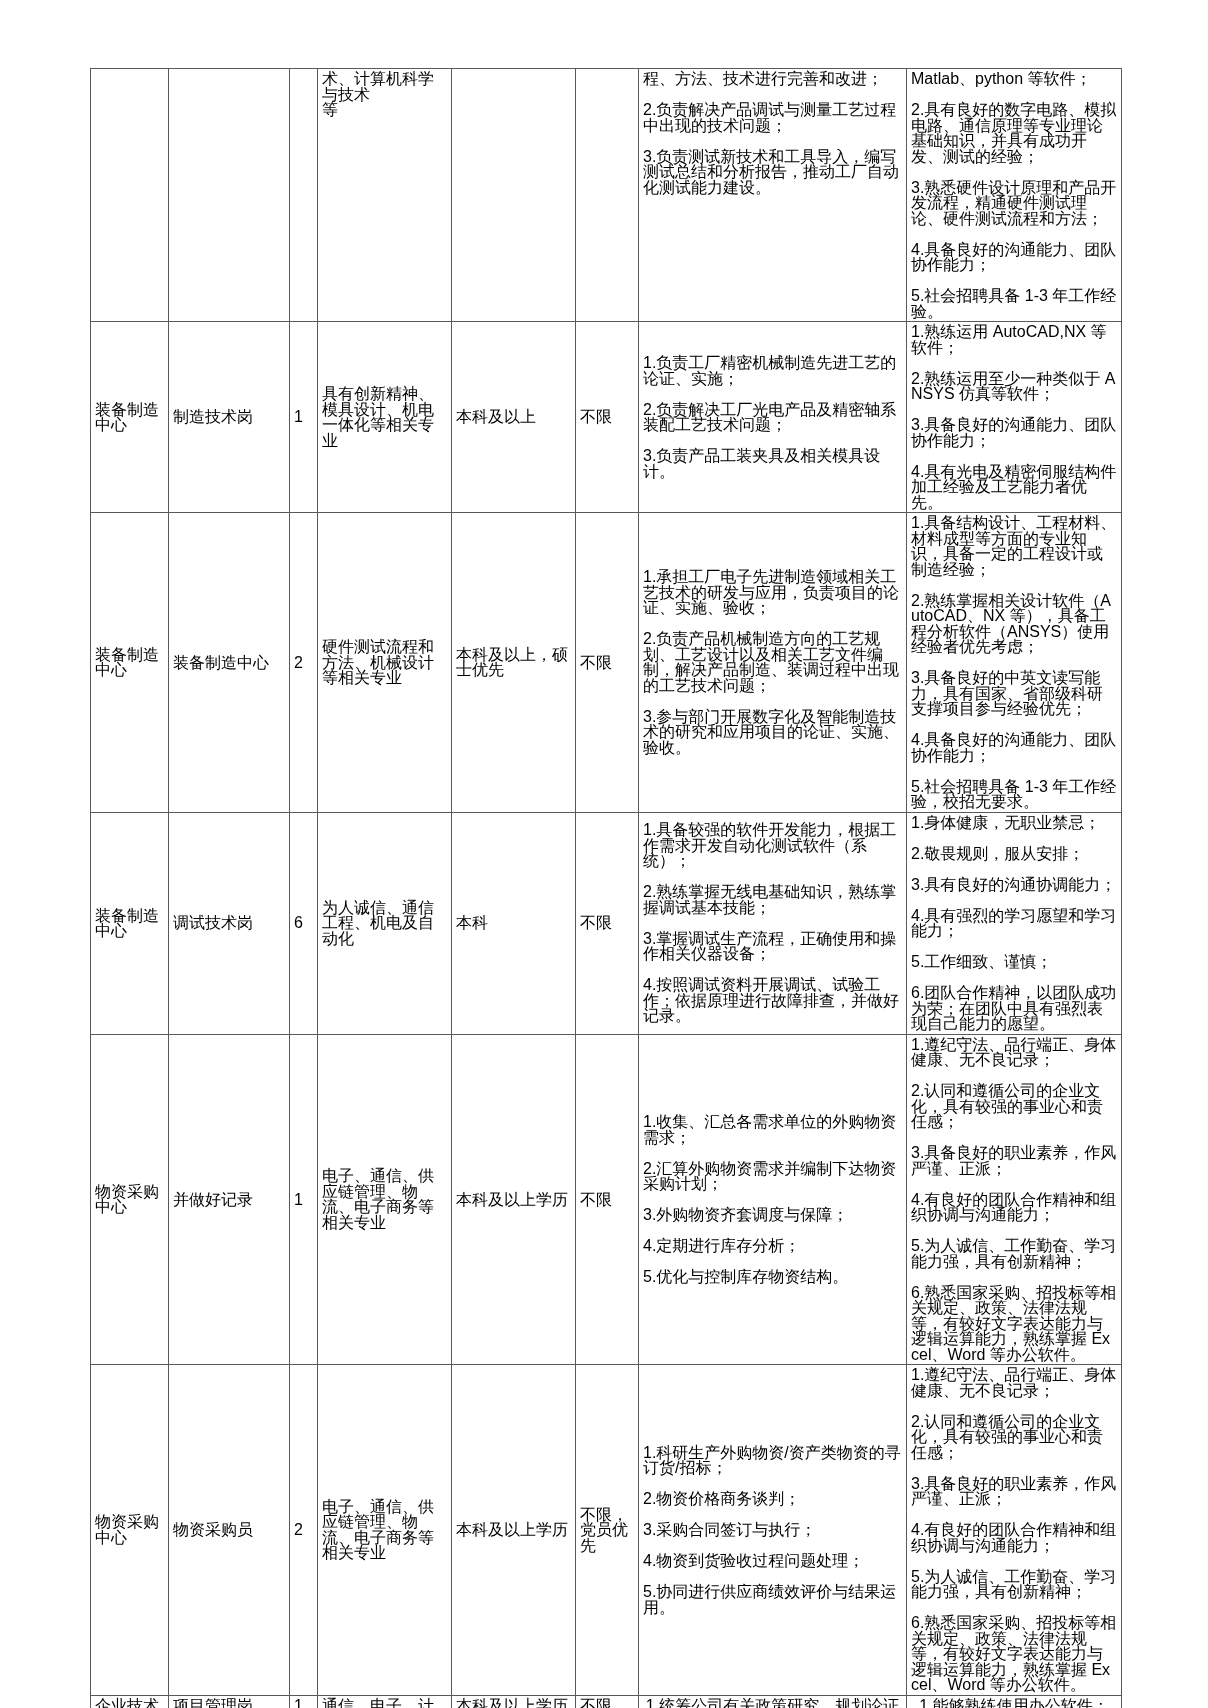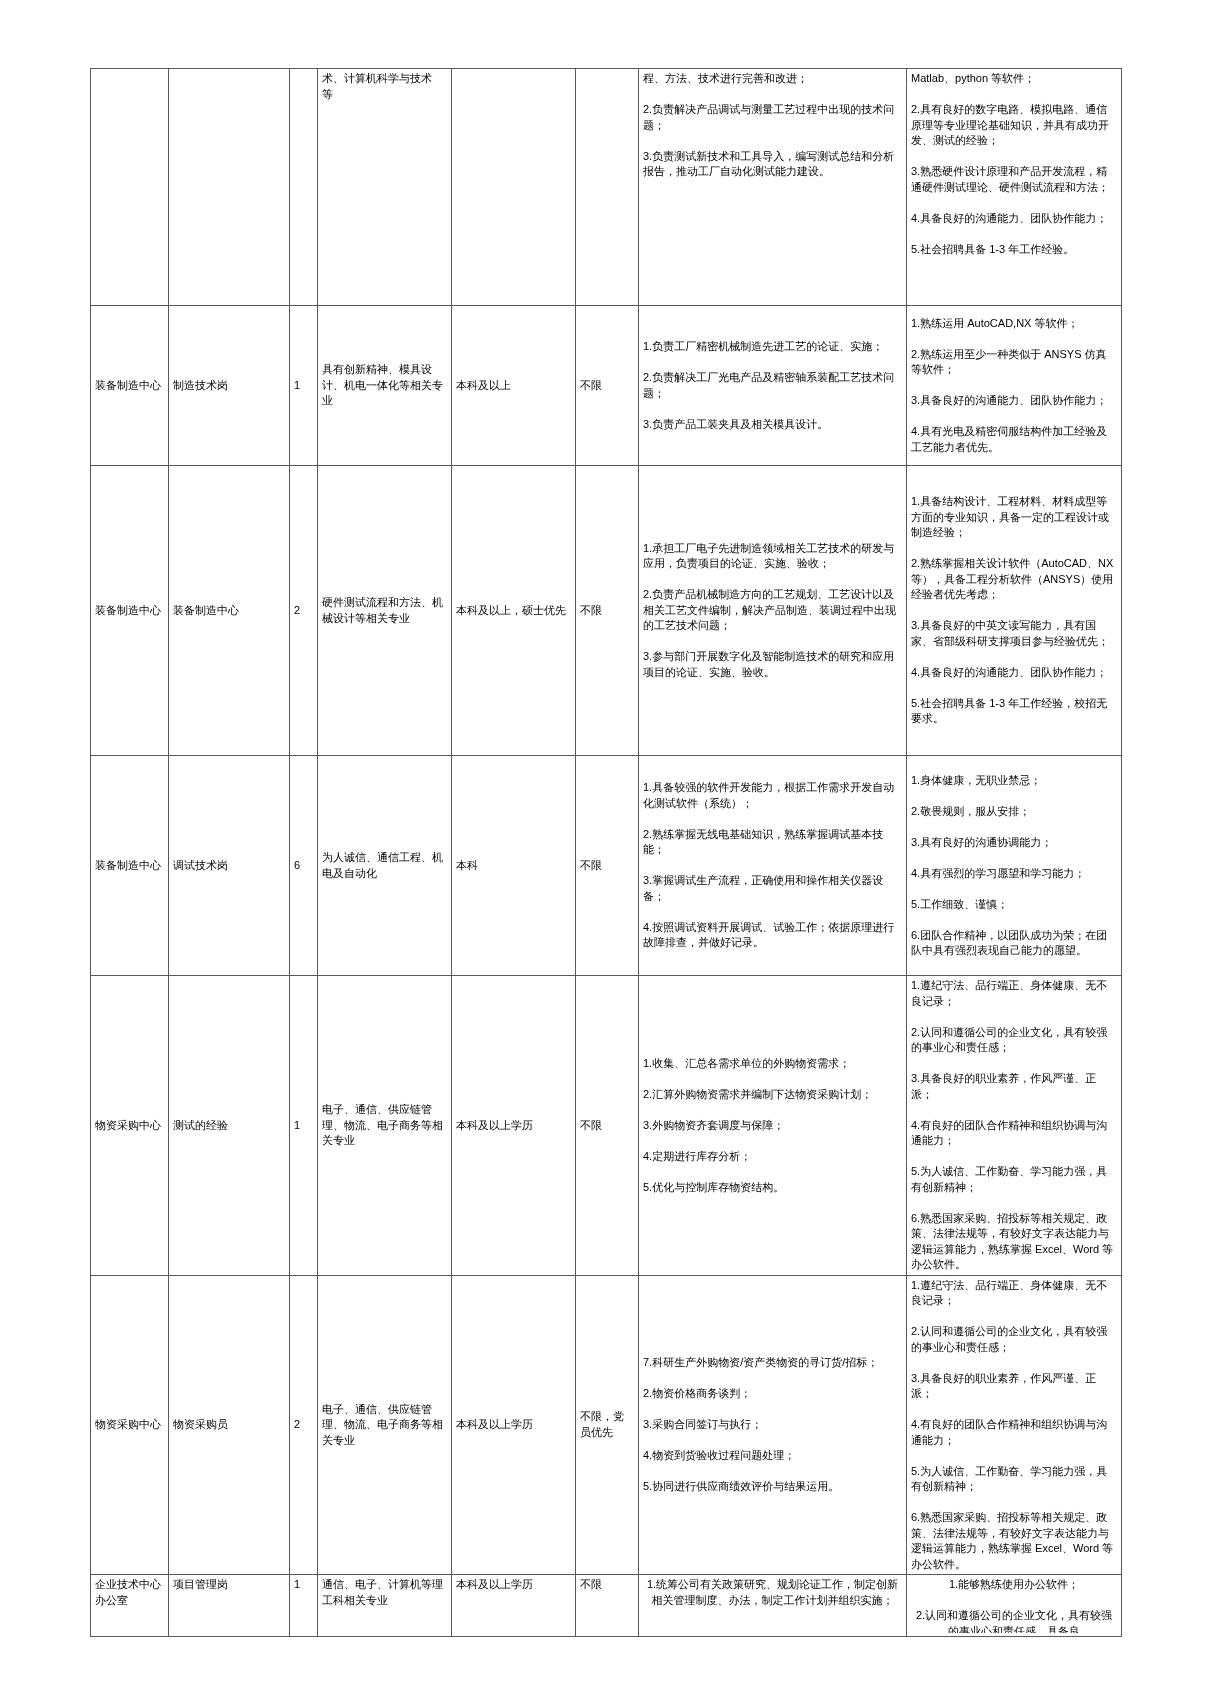--- a/index.html
+++ b/index.html
@@ -19,21 +19,21 @@
     left: 90px;
     top: 68px;
     width: 1031px;
     border-collapse: collapse;
     table-layout: fixed;
   }
   table.recruit td {
     border: 1.5px solid #595959;
     padding: 2px 4px;
     vertical-align: middle;
-    font-size: 11px;
+    font-size: 16px;
     line-height: 15.5px;
     white-space: pre-wrap;
     word-break: break-all;
     overflow: hidden;
   }
   tr.r1 { height: 237px; }
   tr.r2 { height: 160px; }
   tr.r3 { height: 290px; }
   tr.r4 { height: 220px; }
   tr.r5 { height: 297px; }
@@ -147,21 +147,21 @@
 3.具有良好的沟通协调能力；
 
 4.具有强烈的学习愿望和学习能力；
 
 5.工作细致、谨慎；
 
 6.团队合作精神，以团队成功为荣；在团队中具有强烈表现自己能力的愿望。</td>
     </tr>
     <tr class="r5">
       <td>物资采购中心</td>
-      <td>测试的经验</td>
+      <td>并做好记录</td>
       <td>1</td>
       <td>电子、通信、供应链管理、物流、电子商务等相关专业</td>
       <td>本科及以上学历</td>
       <td>不限</td>
       <td>1.收集、汇总各需求单位的外购物资需求；
 
 2.汇算外购物资需求并编制下达物资采购计划；
 
 3.外购物资齐套调度与保障；
 
@@ -180,21 +180,21 @@
 
 6.熟悉国家采购、招投标等相关规定、政策、法律法规等，有较好文字表达能力与逻辑运算能力，熟练掌握 Excel、Word 等办公软件。</td>
     </tr>
     <tr class="r6">
       <td>物资采购中心</td>
       <td>物资采购员</td>
       <td>2</td>
       <td>电子、通信、供应链管理、物流、电子商务等相关专业</td>
       <td>本科及以上学历</td>
       <td>不限，党员优先</td>
-      <td>7.科研生产外购物资/资产类物资的寻订货/招标；
+      <td>1.科研生产外购物资/资产类物资的寻订货/招标；
 
 2.物资价格商务谈判；
 
 3.采购合同签订与执行；
 
 4.物资到货验收过程问题处理；
 
 5.协同进行供应商绩效评价与结果运用。</td>
       <td>1.遵纪守法、品行端正、身体健康、无不良记录；
 

